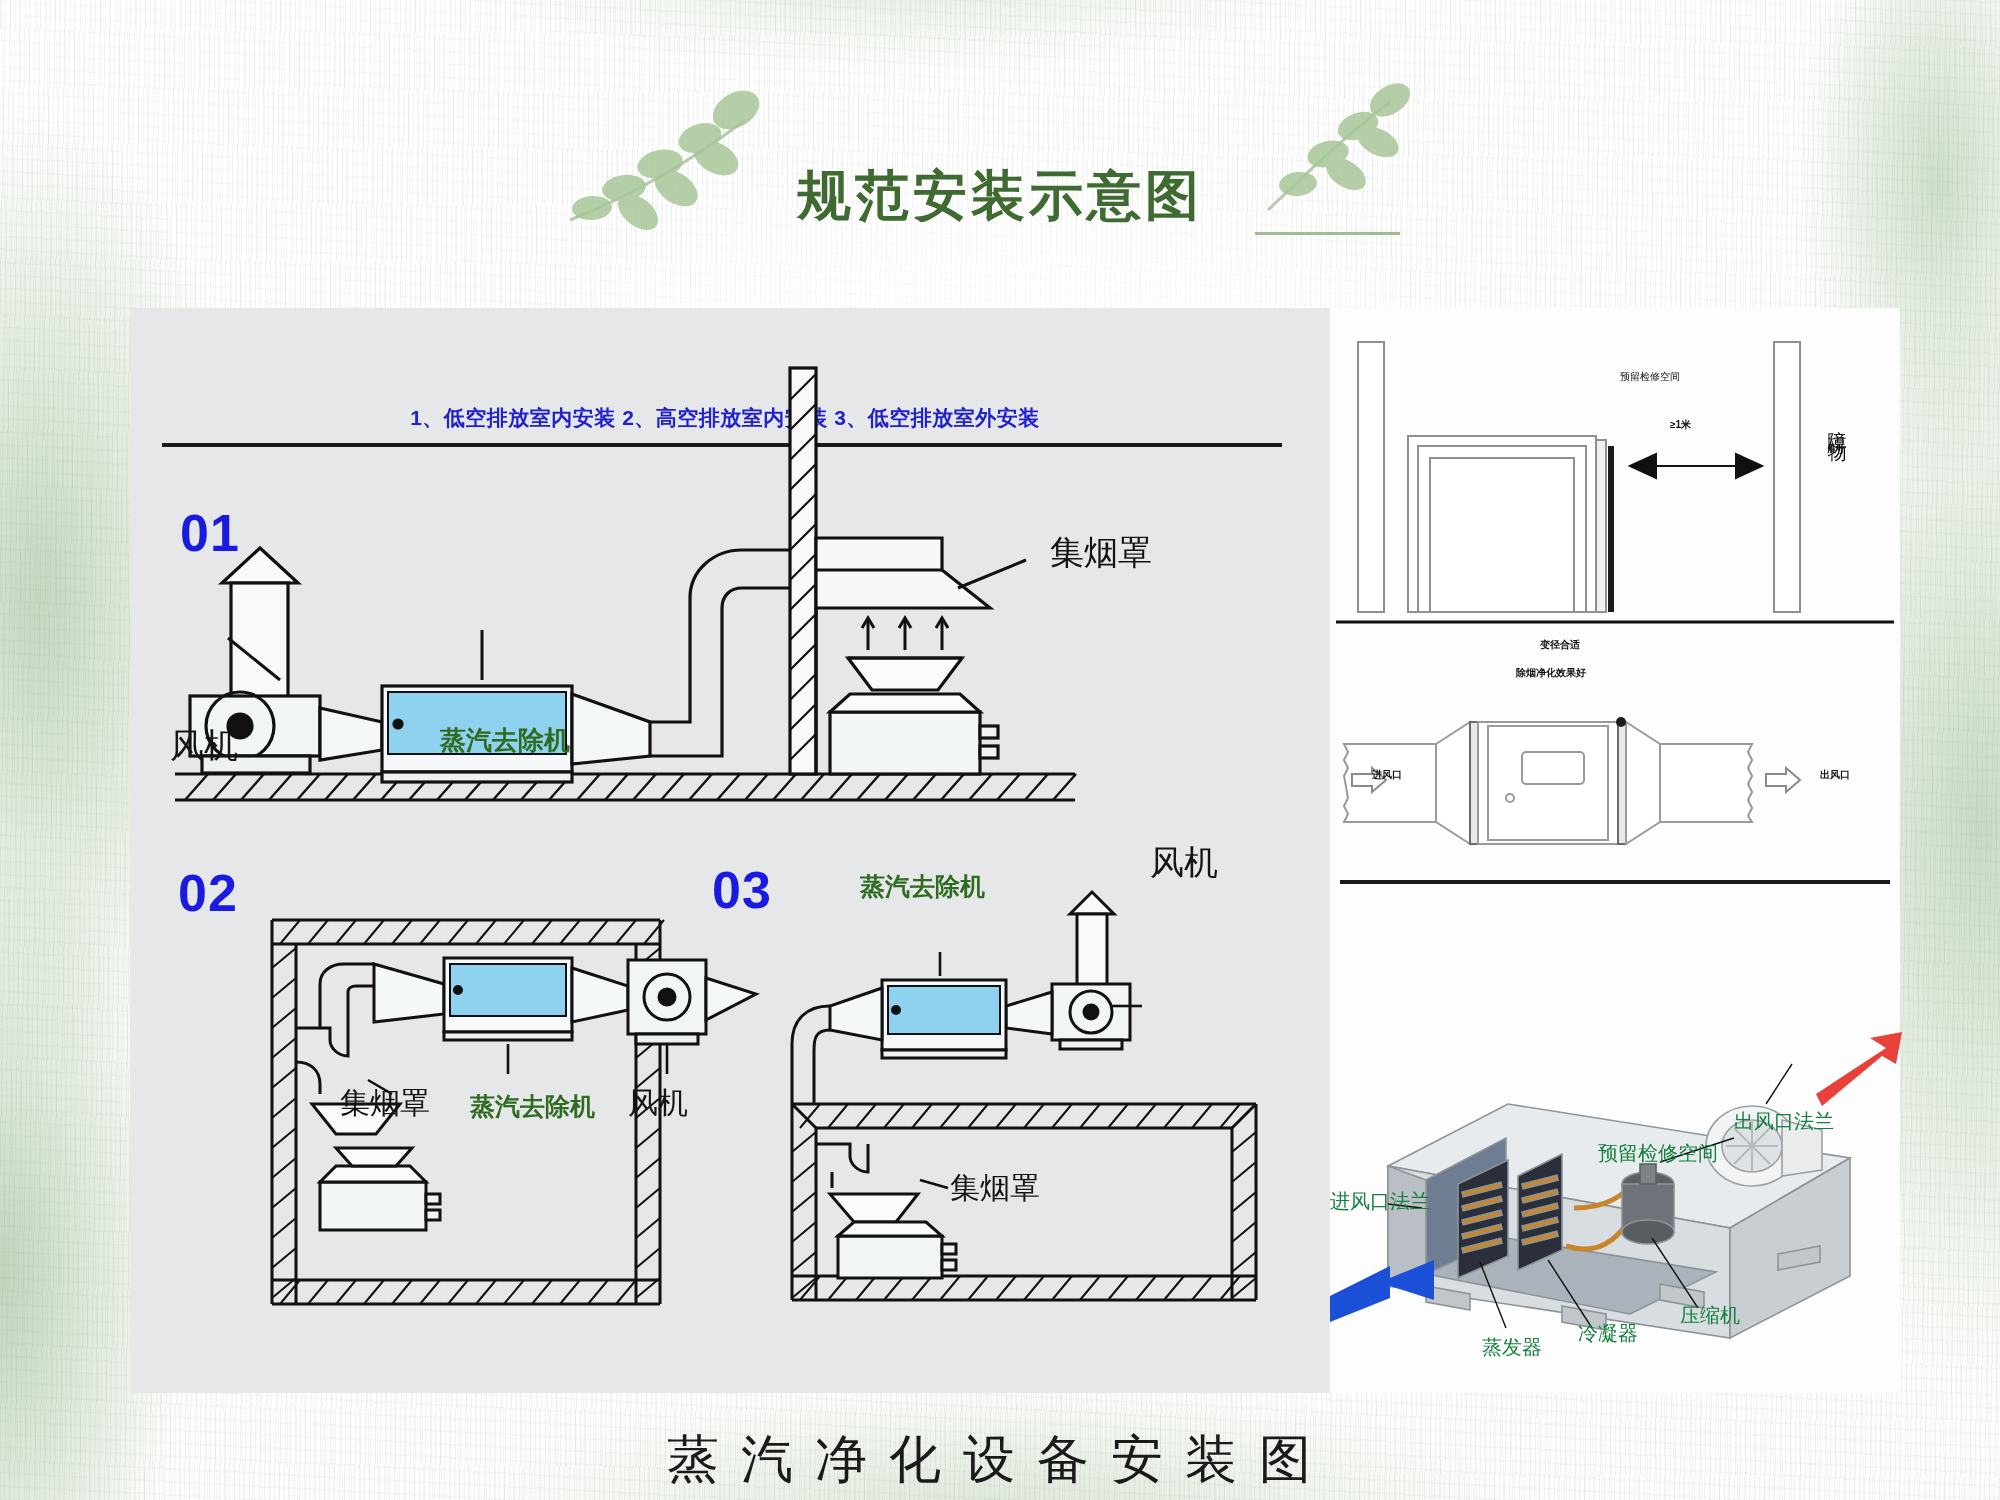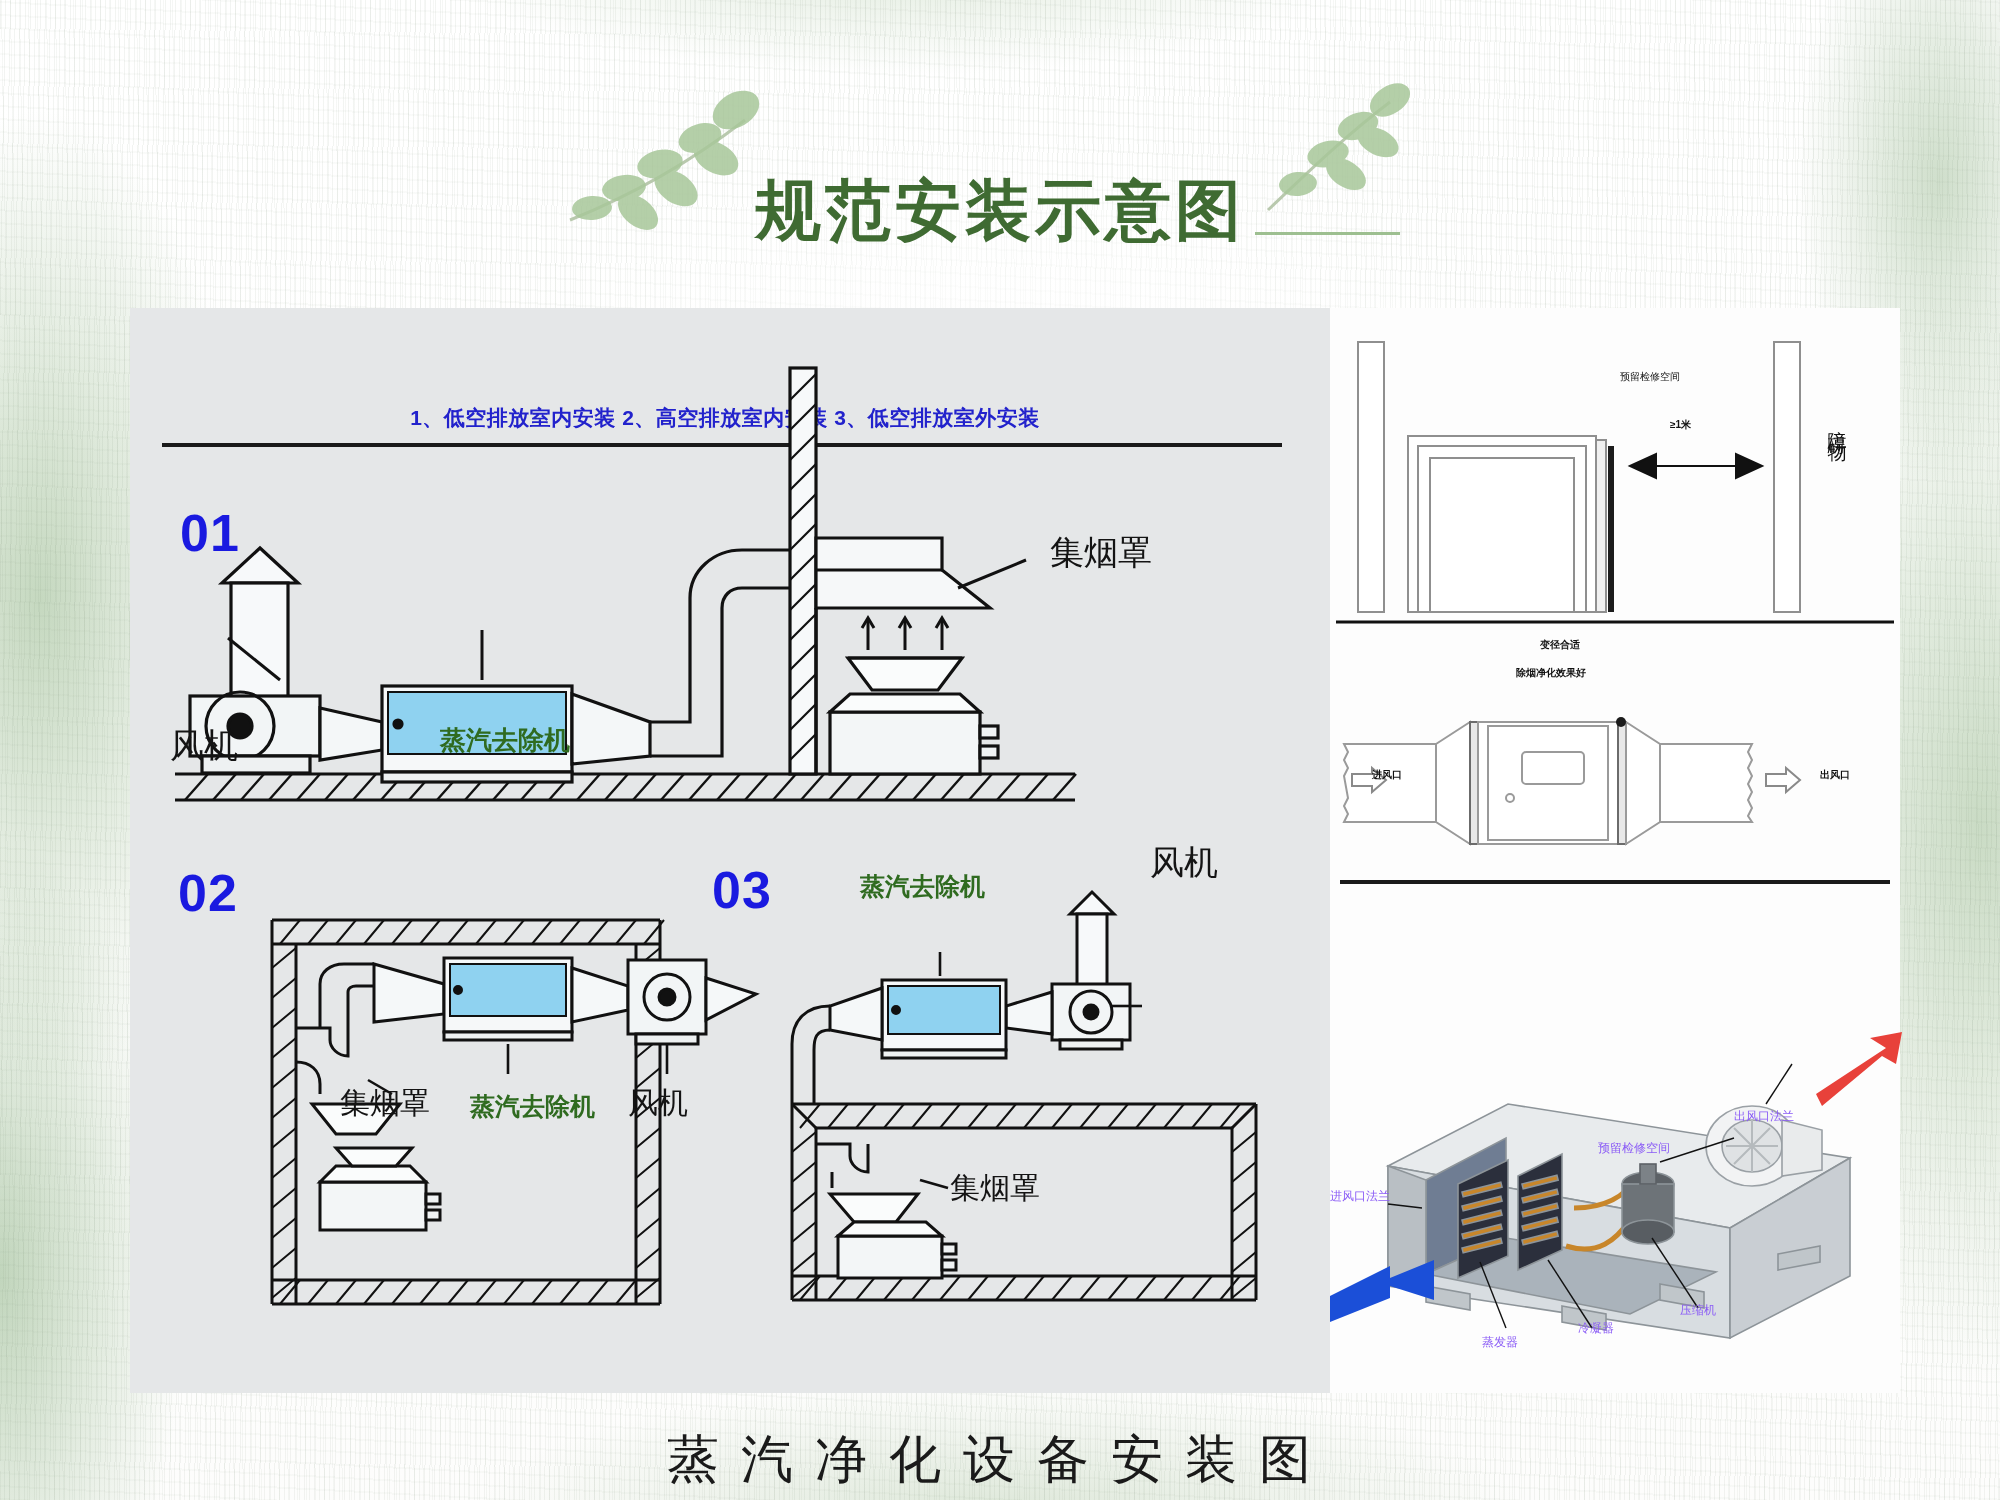--- a/index.html
+++ b/index.html
@@ -32,23 +32,23 @@
   #bgveil{
     position:absolute;left:150px;top:0;width:1700px;height:1500px;
     background:radial-gradient(ellipse 820px 700px at 50% 48%, rgba(255,255,255,.93), rgba(255,255,255,.55) 62%, rgba(255,255,255,0) 85%);
   }
 
   
   .sprig{position:absolute;}
 
   
   #heading{
-    position:absolute;left:0;top:166px;width:2000px;text-align:center;
+    position:absolute;left:0;top:160px;width:2000px;text-align:center;
     font-family:Liberation Sans, sans-serif;
-    font-size:66px;font-weight:bold;color:#3f6b32;
+    font-size:54px;font-weight:bold;color:#3f6b32;
     letter-spacing:4px;
     white-space:nowrap;
   }
   #heading-rule{
     position:absolute;left:1255px;top:232px;width:145px;height:3px;background:#9dbf90;
   }
 
   
   #card{
     position:absolute;left:130px;top:308px;width:1770px;height:1085px;
@@ -82,21 +82,21 @@
   .lbl-green{
     position:absolute;font-size:25px;font-weight:bold;color:#2f6b20;white-space:nowrap;
     font-family:"Liberation Serif", serif;
   }
   .lbl-green.big{font-size:26px;}
 
   svg{position:absolute;left:0;top:0;overflow:visible;}
 
   
   .rp-lbl{position:absolute;font-size:10px;color:#111;white-space:nowrap;}
-  .rp-lbl-sm{position:absolute;font-size:12px;color:#8b5cf6;white-space:nowrap;}
+  .rp-lbl-sm{position:absolute;font-size:20px;color:#15803d;white-space:nowrap;}
   .rp-vert{position:absolute;font-size:19px;color:#111;writing-mode:vertical-rl;letter-spacing:6px;}
 
   #footer{
     position:absolute;left:0;top:1405px;width:2000px;text-align:center;
     font-family:"Liberation Serif", serif;font-size:52px;color:#1a1a1a;
     letter-spacing:22px;white-space:nowrap;margin-top:20px;
   }
 </style>
 </head>
 <body>

